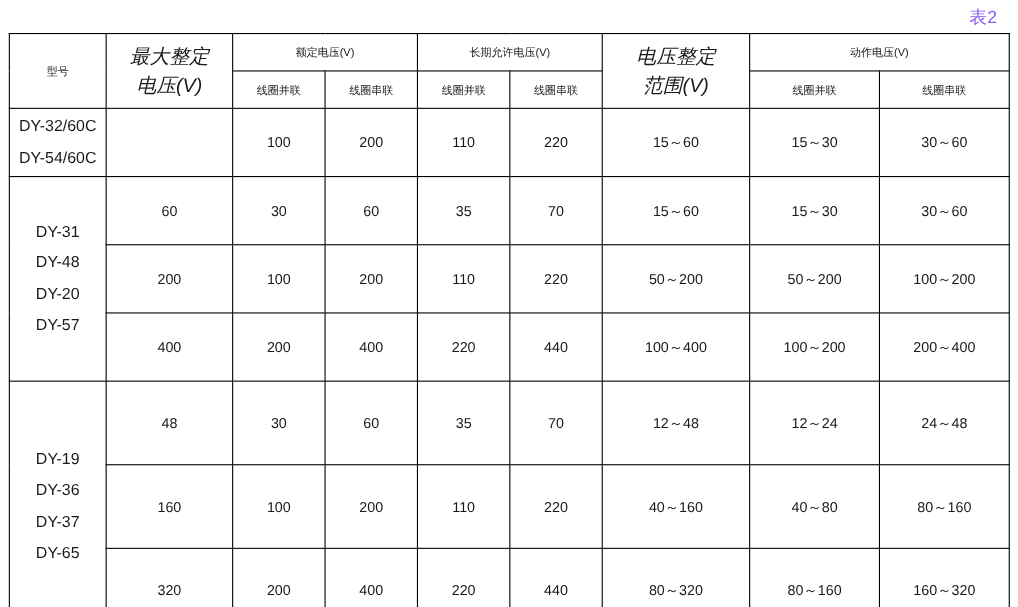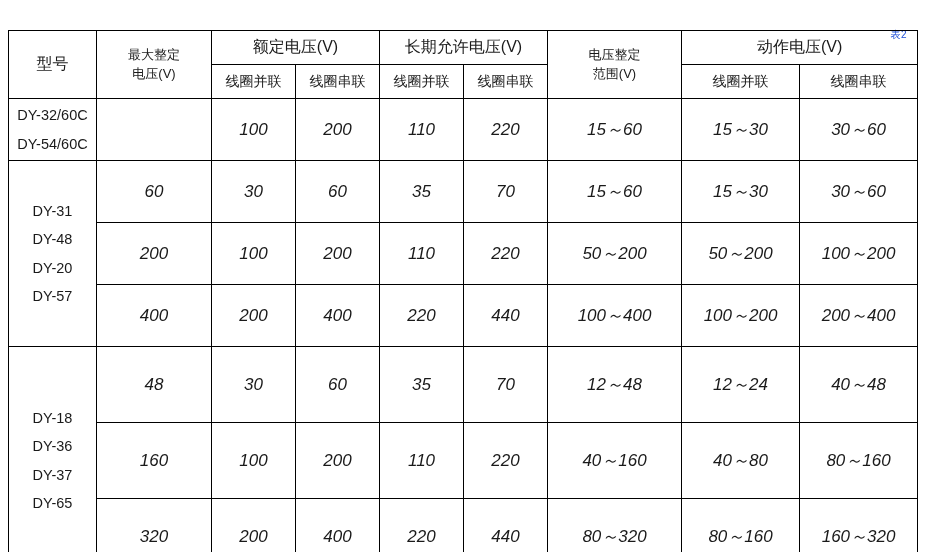--- a/index.html
+++ b/index.html
@@ -18,24 +18,23 @@
   #page {
     position: relative;
     width: 925px;
     height: 552px;
     box-sizing: border-box;
   }
   .table-caption {
     position: absolute;
     right: 18px;
     top: 6px;
-    font-size: 10px;
-    color: #1d4ed8;
+    font-size: 16px;
+    color: #8b5cf6;
     letter-spacing: 0.5px;
-    margin-top: 22px;
   }
   .table-wrap {
     position: absolute;
     left: 8px;
     top: 30px;
     width: 909px;
   }
   table.spec {
     border-collapse: collapse;
     width: 909px;
@@ -55,37 +54,37 @@
   col.c0 { width: 88px; }
   col.c1 { width: 115px; }
   col.c2 { width: 84px; }
   col.c3 { width: 84px; }
   col.c4 { width: 84px; }
   col.c5 { width: 84px; }
   col.c6 { width: 134px; }
   col.c7 { width: 118px; }
   col.c8 { width: 118px; }
 
-  .hdr-top { height: 33px; font-size: 16px; }
-  .hdr-sub { height: 33px; font-size: 14px; }
+  .hdr-top { height: 33px; font-size: 10px; }
+  .hdr-sub { height: 33px; font-size: 10px; }
   .hdr-two-line {
     line-height: 1.45;
-    font-size: 13px;
+    font-size: 18px;
+    font-style: italic;
   }
   .model-cell {
     font-size: 14.5px;
     line-height: 1.95;
     text-align: center;
   }
   .model-cell .ml {
     display: block;
   }
   td.val {
-    font-size: 17px;
-    font-style: italic;
+    font-size: 13px;
   }
   .r-first { height: 62px; padding-left: 40px; }
   .r-std { height: 62px; }
   .r-tall { height: 76px; }
   .range { white-space: nowrap; }
 </style>
 </head>
 <body>
 
 <div id="page">
@@ -178,33 +177,33 @@
           <td class="val">400</td>
           <td class="val">220</td>
           <td class="val">440</td>
           <td class="val range">100～400</td>
           <td class="val range">100～200</td>
           <td class="val range">200～400</td>
         </tr>
 
         <tr class="r-tall">
           <td class="model-cell" rowspan="3">
-            <span class="ml">DY-18</span>
+            <span class="ml">DY-19</span>
             <span class="ml">DY-36</span>
             <span class="ml">DY-37</span>
             <span class="ml">DY-65</span>
           </td>
           <td class="val">48</td>
           <td class="val">30</td>
           <td class="val">60</td>
           <td class="val">35</td>
           <td class="val">70</td>
           <td class="val range">12～48</td>
           <td class="val range">12～24</td>
-          <td class="val range">40～48</td>
+          <td class="val range">24～48</td>
         </tr>
         <tr class="r-tall">
           <td class="val">160</td>
           <td class="val">100</td>
           <td class="val">200</td>
           <td class="val">110</td>
           <td class="val">220</td>
           <td class="val range">40～160</td>
           <td class="val range">40～80</td>
           <td class="val range">80～160</td>

